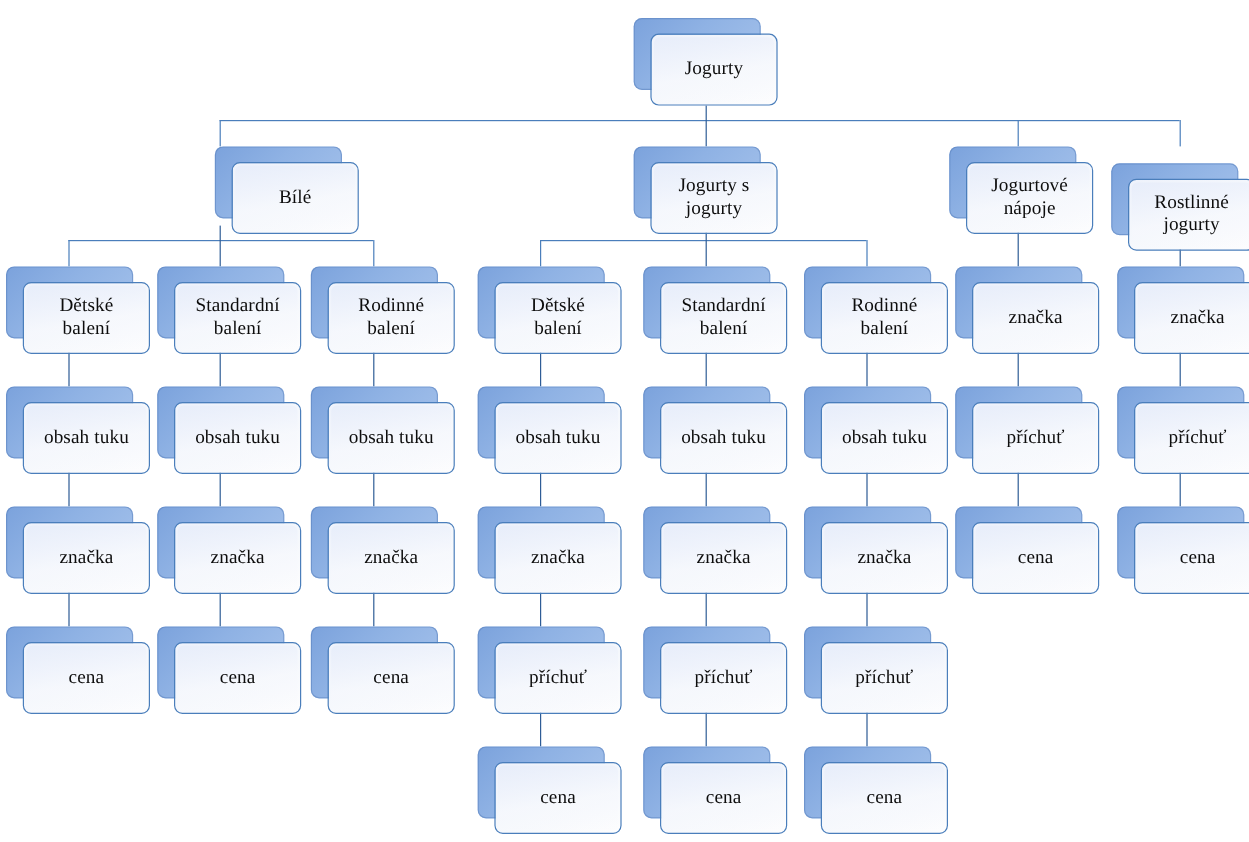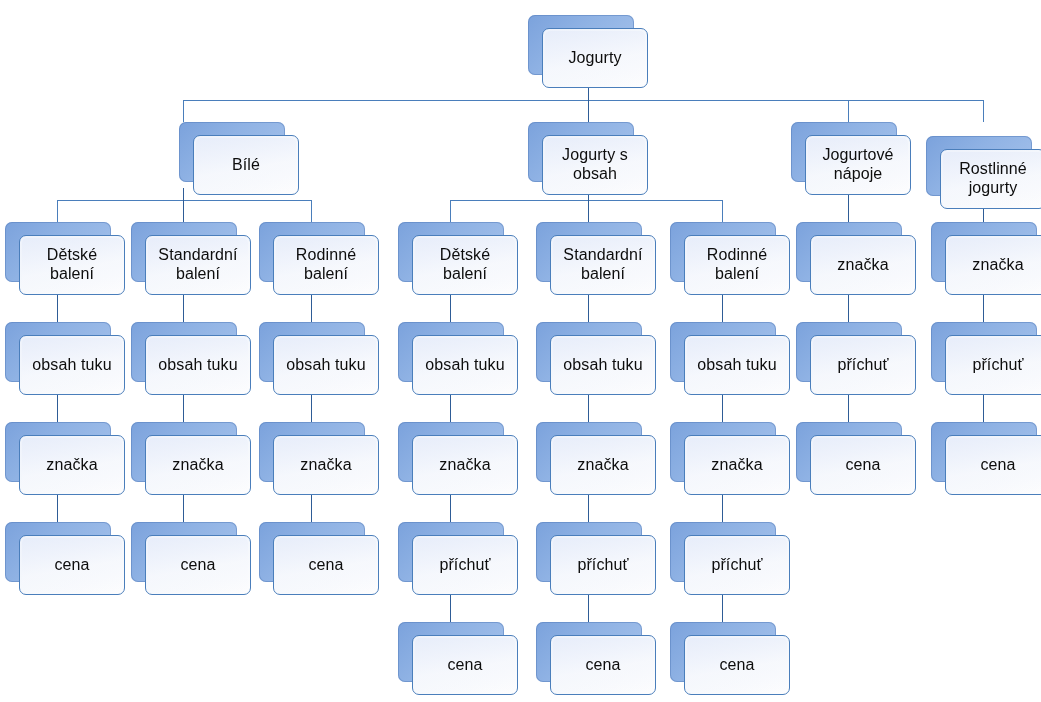--- a/index.html
+++ b/index.html
@@ -24,20 +24,21 @@
     background: #4A7EBB;
   }
   .line.h { height: 1px; }
   .line.v { width: 1px; }
   .line.thick { background: #2E5C96; }
 
   
   .node {
     position: absolute;
     box-sizing: border-box;
+    font-family: Liberation Serif, serif;
   }
   .node .shadow {
     position: absolute;
     left: 0;
     top: 0;
     width: 100%;
     height: 100%;
     border-radius: 7px;
     background: linear-gradient(135deg, #7BA2DC 0%, #8FB2E4 40%, #A8C4EC 100%);
     box-shadow: 0 0 0 1px rgba(90,130,190,0.55) inset;
@@ -151,21 +152,21 @@
     <div class="shadow"></div>
     <div class="face">
       <span class="txt">Bílé</span>
     </div>
   </div>
 
   <div class="node" style="left:528px; top:122px; width:106px; height:60px;">
     <div class="shadow"></div>
     <div class="face">
       <span class="txt">Jogurty s
-obsah</span>
+jogurty</span>
     </div>
   </div>
 
   <div class="node" style="left:791px; top:122px; width:106px; height:60px;">
     <div class="shadow"></div>
     <div class="face">
       <span class="txt">Jogurtové
 nápoje</span>
     </div>
   </div>

